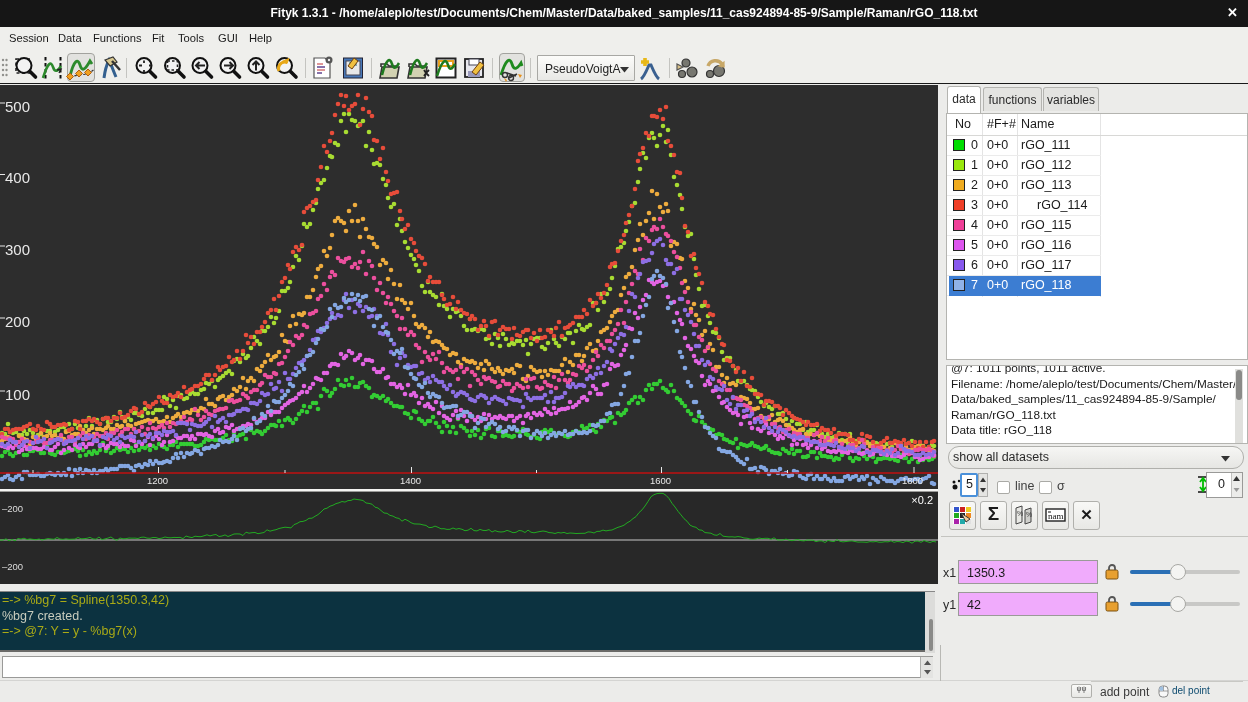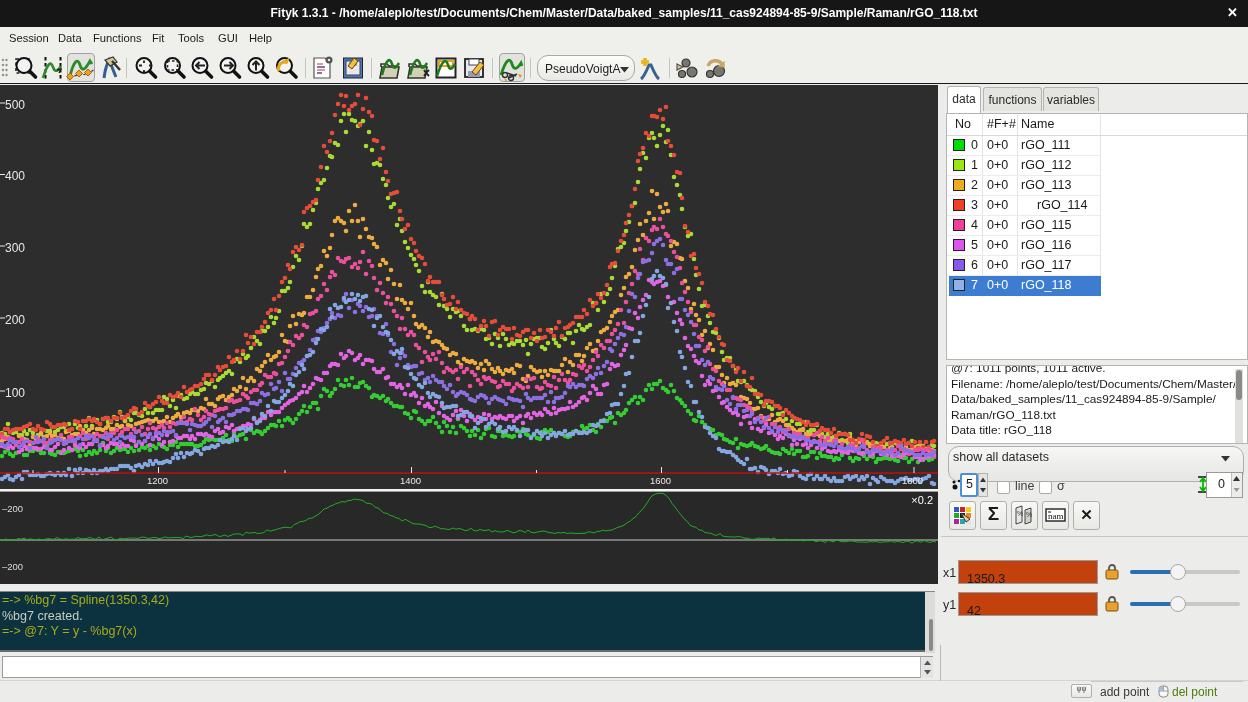--- a/index.html
+++ b/index.html
@@ -4,47 +4,47 @@
 body{width:1248px;height:702px;position:relative;overflow:hidden;background:#ececea}
 .abs{position:absolute}
 #titlebar{left:0;top:0;width:1248px;height:27px;background:#161616;color:#fff;
   font-size:12px;font-weight:bold;text-align:center;line-height:26px}
 #menubar{left:0;top:27px;width:1248px;height:25px;background:#efefec;color:#1a1a1a;font-size:11.2px}
 #menubar span{position:absolute;top:5px}
 #toolbar{left:0;top:52px;width:1248px;height:32px;background:#efefec;border-bottom:1px solid #191919}
 .tsep{position:absolute;top:6px;width:1px;height:20px;background:#c4c4c0}
 .pressedbtn{position:absolute;top:1px;height:29px;background:#e2e2df;border:1px solid #a2a29e;border-radius:4px}
 #mainplot{left:0;top:85px;width:938px;height:404px;background:#2d2d2d;overflow:hidden}
-.ylab{position:absolute;color:#e8e8e8;font-size:12px;left:5px}
+.ylab{position:absolute;color:#e8e8e8;font-size:15px;left:5px}
 .xlab{position:absolute;color:#e8e8e8;font-size:9.5px}
 #sash{left:0;top:489px;width:938px;height:3px;background:#f4f4f2;border-bottom:1px solid #9a9a98}
 #auxplot{left:0;top:492px;width:938px;height:92px;background:#282828;overflow:hidden}
 #console{left:0;top:591px;width:925px;height:61px;background:#0c3240;font-size:12.5px;
   color:#c9cdbe;padding:1px 0 0 2px;line-height:15.5px;border-top:1px solid #888;border-bottom:2px solid #6a6a68}
 #console .y{color:#aaaa16}
 #inputrow{left:2px;top:656px;width:931px;height:22px;background:#fff;border:1px solid #9a9a98}
 #spinin{left:920px;top:657px;width:13px;height:21px;background:#e4e4e2;border-left:1px solid #b0b0ae}
 #statusbar{left:0;top:680px;width:1248px;height:22px;background:#ececea;border-top:1px solid #d4d4d2}
 #rpanel{left:941px;top:85px;width:307px;height:595px;background:#ececea;font-size:12.5px;color:#1a1a1a}
 .tab{position:absolute;top:2px;height:24px;text-align:center;color:#2a2a2a;font-size:12px;
   border:1px solid #b4b4b0;border-bottom:none;border-radius:3px 3px 0 0;background:#e4e4e1;padding-top:5px}
 .tab.act{background:#fff;height:27px;z-index:2;top:1px}
 #dlist{position:absolute;left:5px;top:28px;width:302px;height:247px;background:#fff;border:1px solid #b4b4b0}
 .hline{position:absolute;background:#ebebeb;height:1px;left:0;width:154px}
 .vline{position:absolute;background:#e4e4e4;width:1px;top:0;height:183px}
 .sw{position:absolute;left:6px;top:3px;width:12px;height:12px;border:1.5px solid #222}
 #infobox{position:absolute;left:5px;top:280px;width:302px;height:79px;background:#fff;
   border:1px solid #b4b4b0;font-size:11.8px;line-height:15.6px;overflow:hidden;padding:0 2px 0 4px}
-#combo{position:absolute;left:7px;top:361px;width:296px;height:36px;background:linear-gradient(#f6f6f4,#e6e6e3);
+#combo{position:absolute;left:7px;top:361px;width:296px;height:23px;background:linear-gradient(#f6f6f4,#e6e6e3);
   border:1px solid #b0b0ac;border-radius:11px;color:#2a2a2a;padding:3px 0 0 4px}
 .cb{position:absolute;width:13px;height:13px;background:#fff;border:1px solid #aaaaa6;border-radius:2px;top:396px}
 .clab{position:absolute;top:394px;color:#404040}
 .btn{position:absolute;top:416px;width:27px;height:29px;background:linear-gradient(#f8f8f6,#e8e8e5);
   border:1px solid #b0b0ac;border-radius:3px}
-.pnum{position:absolute;left:17px;width:140px;height:24px;background:#c2410c;border:1px solid #9a9a98;padding:11px 0 0 8px}
+.pnum{position:absolute;left:17px;width:140px;height:24px;background:#f0abfc;border:1px solid #9a9a98;padding:5px 0 0 8px}
 .plab{position:absolute;left:2px;color:#2a2a2a}
 .slider{position:absolute;left:189px;width:110px;height:16px}
 .track{position:absolute;top:6px;left:0;height:4px;border-radius:2px}
 .thumb{position:absolute;top:0;left:40px;width:16px;height:16px;background:#f4f4f2;border:1px solid #a8a8a4;border-radius:8px}
 </style></head><body>
 
 <div id="titlebar" class="abs">Fityk 1.3.1 - /home/aleplo/test/Documents/Chem/Master/Data/baked_samples/11_cas924894-85-9/Sample/Raman/rGO_118.txt<span style="position:absolute;right:10px;top:0;font-size:13px">✕</span></div>
 
 <div id="menubar" class="abs">
 <span style="left:9px">Session</span>
@@ -183,21 +183,21 @@
     <path d="M8 -6 l0 5 l-5 -1 z" fill="#c8a868" stroke="#c8a868"></path>
         </g>
   </g>
 </svg>
 <div class="tsep" style="left:126px"></div>
     <div class="tsep" style="left:305px"></div>
 <div class="tsep" style="left:371px"></div>
     <div class="tsep" style="left:492px"></div>
 <div class="tsep" style="left:530px"></div>
     <div class="tsep" style="left:669px"></div>
-<div style="position:absolute;left:537px;top:3px;width:98px;height:26px;background:linear-gradient(#fcfcfa,#e8e8e5);border:1px solid #a8a8a4;border-radius:11px;font-size:12px;color:#222;padding:6px 0 0 7px">PseudoVoigtA
+<div style="position:absolute;left:537px;top:3px;width:98px;height:26px;background:linear-gradient(#fcfcfa,#e8e8e5);border:1px solid #a8a8a4;border-radius:1px;font-size:12px;color:#222;padding:6px 0 0 7px">PseudoVoigtA
 <svg width="10" height="6" style="position:absolute;right:4px;top:11px">
         <path d="M0 0 h9 l-4.5 5.5 z" fill="#333"></path>
       </svg></div>
 </div>
 
 <div id="mainplot" class="abs">
 <svg width="938" height="404" style="position:absolute;left:0;top:0">
 <g transform="translate(0,-85)">
 <g>
           <g fill="#33cc33">
@@ -3104,13 +3104,13 @@
 
 <div style="position:absolute;left:940px;top:645px;width:1px;height:36px;background:#b8b8b4"></div>
 <div style="position:absolute;left:1091px;top:681px;width:152px;height:1px;background:#c8c8c4"></div>
 <div style="position:absolute;left:1071px;top:684px;width:21px;height:14px;background:linear-gradient(#fafaf8,#e8e8e5);border:1px solid #b0b0ac;border-radius:2px;font-size:7px;text-align:center;color:#333">ψψ</div>
 <div style="position:absolute;left:1100px;top:685px;font-size:12px;color:#3a3a3a">add point</div>
 <svg width="12" height="13" style="position:absolute;left:1158px;top:685px">
     <rect x="1" y="1" width="9" height="11" rx="3.5" fill="#f8f8f8" stroke="#888"></rect>
     <path d="M5.5 1 v5 M1 6 h9" stroke="#888" stroke-width="0.8"></path>
     <rect x="1.5" y="1.5" width="3.8" height="4.3" rx="1.5" fill="#a0c0e0"></rect>
   </svg>
-<div style="position:absolute;left:1172px;top:685px;font-size:12px;color:#4d7c0f">del point</div>
+<div style="position:absolute;left:1172px;top:685px;font-size:10px;color:#0c4a6e">del point</div>
 
 </body></html>

